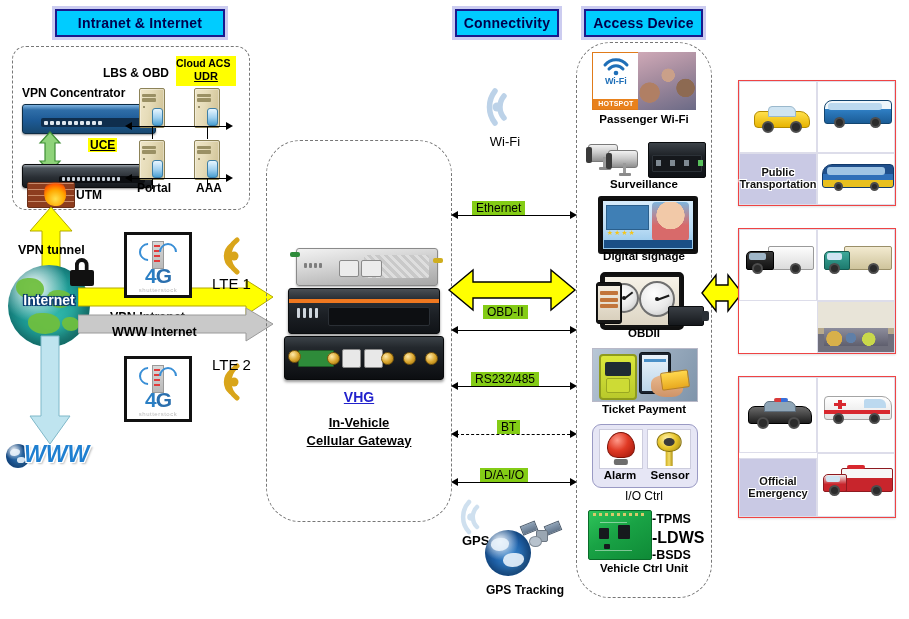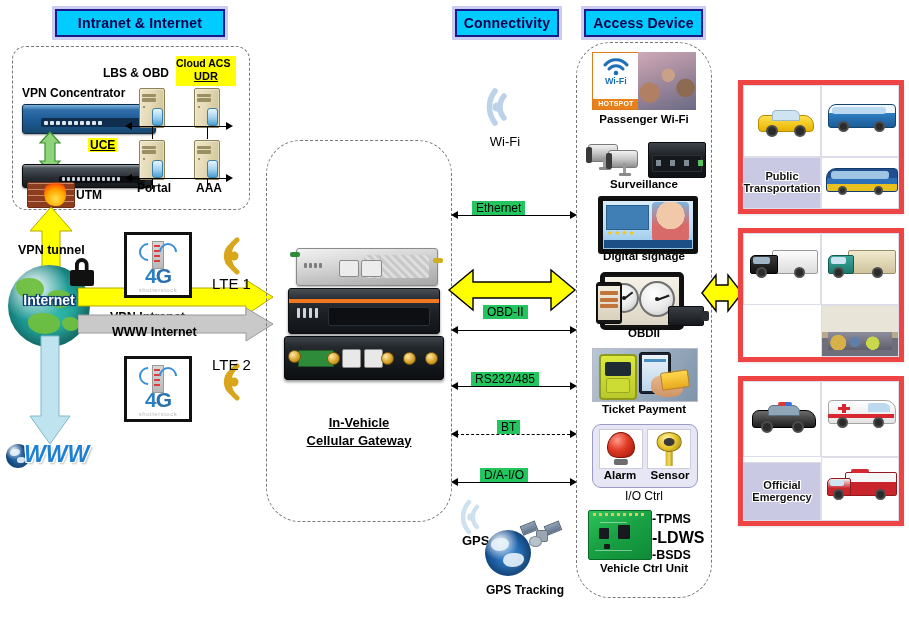--- a/index.html
+++ b/index.html
@@ -352,30 +352,30 @@
 
   
   .hline{position:absolute;height:0;border-top:1.3px solid #000;}
   .hline.dash{border-top-style:dashed;}
   .vline{position:absolute;width:0;border-left:1.3px solid #000;}
   .arrhead{position:absolute;width:0;height:0;}
   .arrhead.l{border-top:4px solid transparent;border-bottom:4px solid transparent;border-right:7px solid #000;}
   .arrhead.r{border-top:4px solid transparent;border-bottom:4px solid transparent;border-left:7px solid #000;}
 
   .conn-label{
-    position:absolute;background:#22c55e;padding:0 4px;font-size:12px;color:#000;
+    position:absolute;background:#84cc16;padding:0 4px;font-size:12px;color:#000;
     white-space:nowrap;text-align:center;
   }
 
   .tile-cap{
     position:absolute;width:100%;text-align:center;font-size:11.5px;font-weight:bold;color:#000;white-space:nowrap;
   }
 
   .appbox{
-    position:absolute;border:5px solid #ef4444;background:#fff;
+    position:absolute;border:1px solid #ef4444;background:#fff;
     box-shadow:0 1px 2px rgba(0,0,0,.12);
   }
   .appbox .q{position:absolute;box-sizing:border-box;border:1px solid #ddddea;}
   .appbox .lab{
     position:absolute;left:0;bottom:0;width:50%;height:42%;
     background:#c9c9e4;display:flex;align-items:center;justify-content:center;
     border:1px solid #ddddea;box-sizing:border-box;
   }
   .appbox .lab span{
     font-size:11px;font-weight:bold;color:#111;text-align:center;line-height:1.05;
@@ -601,20 +601,23 @@
     <div class="green"></div>
     <div class="rj" style="left:36%;"></div>
     <div class="rj" style="left:50%;"></div>
   </div>
   <div class="sma" style="left:288px;top:350px;width:11px;height:11px;"></div>
   <div class="sma" style="left:327px;top:352px;width:11px;height:11px;"></div>
   <div class="sma" style="left:381px;top:352px;width:11px;height:11px;"></div>
   <div class="sma" style="left:403px;top:352px;width:11px;height:11px;"></div>
   <div class="sma" style="left:425px;top:352px;width:11px;height:11px;"></div>
 
+  <div class="abs" style="left:266px;top:388px;width:186px;text-align:center;">
+    <span style="font-size:14px;font-weight:bold;color:#2222cc;text-decoration:underline;">VHG</span>
+  </div>
   <div class="abs" style="left:266px;top:414px;width:186px;text-align:center;line-height:1.35;">
     <div style="font-size:13px;font-weight:bold;text-decoration:underline;">In-Vehicle</div>
     <div style="font-size:13px;font-weight:bold;text-decoration:underline;">Cellular  Gateway</div>
   </div>
 
   <svg class="abs" style="left:477px;top:85px;" width="58" height="44" viewBox="0 0 58 44">
     <g fill="none" stroke="#bcd2e8" stroke-width="5.5" stroke-linecap="round">
       <path d="M18 38 A 26 26 0 0 1 18 6"></path>
       <path d="M27 33 A 17 17 0 0 1 27 11"></path>
     </g>

